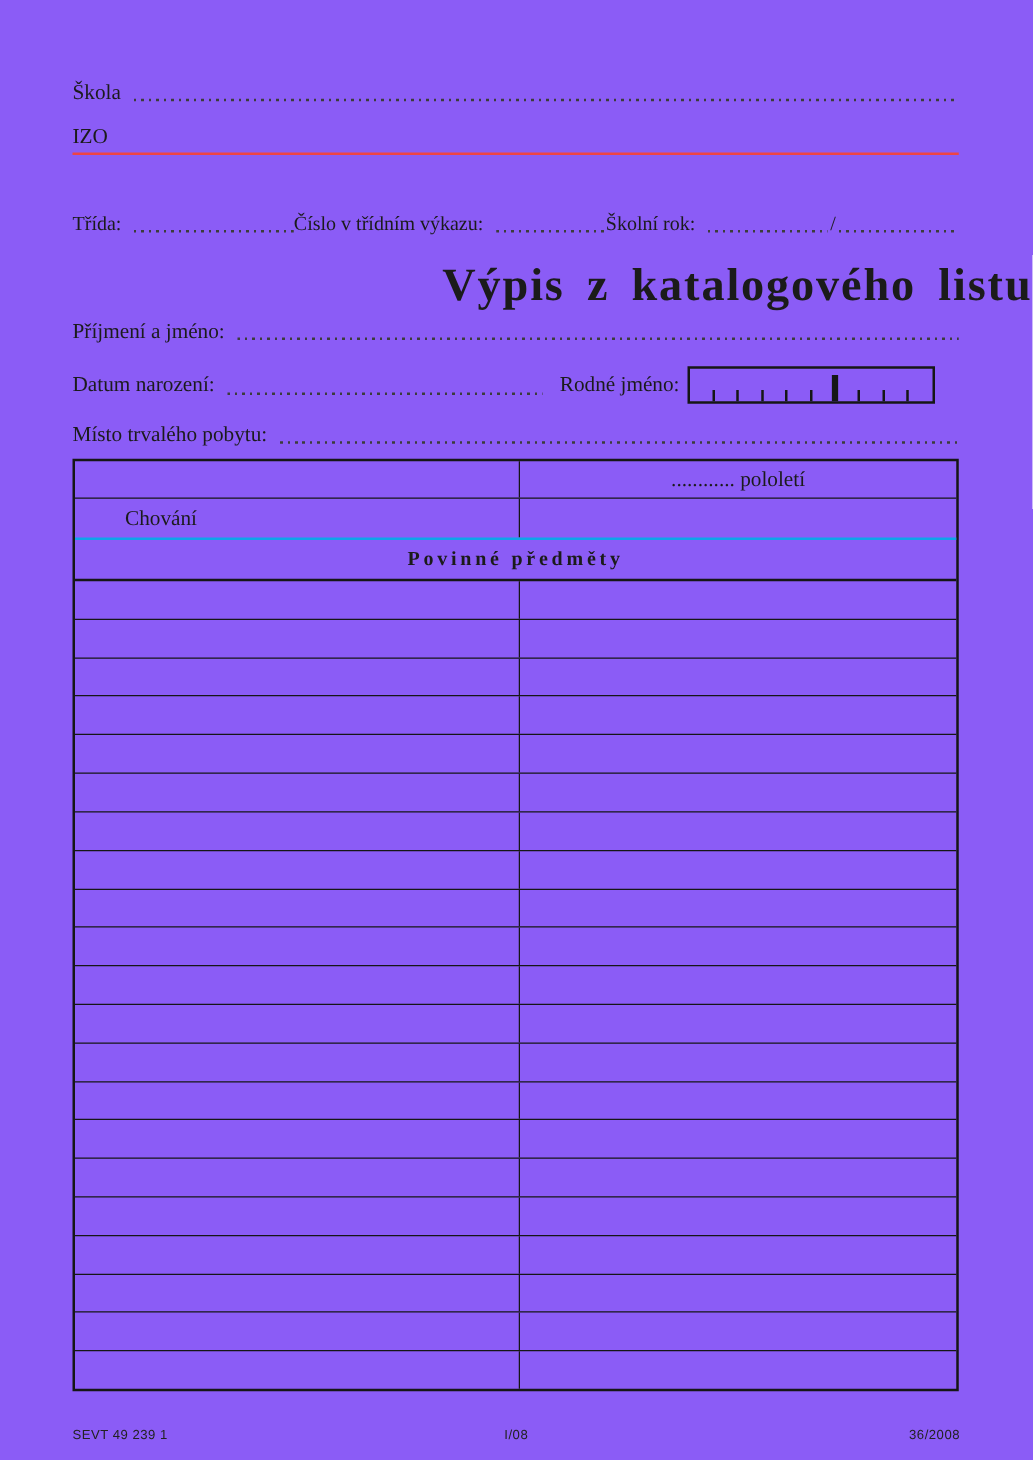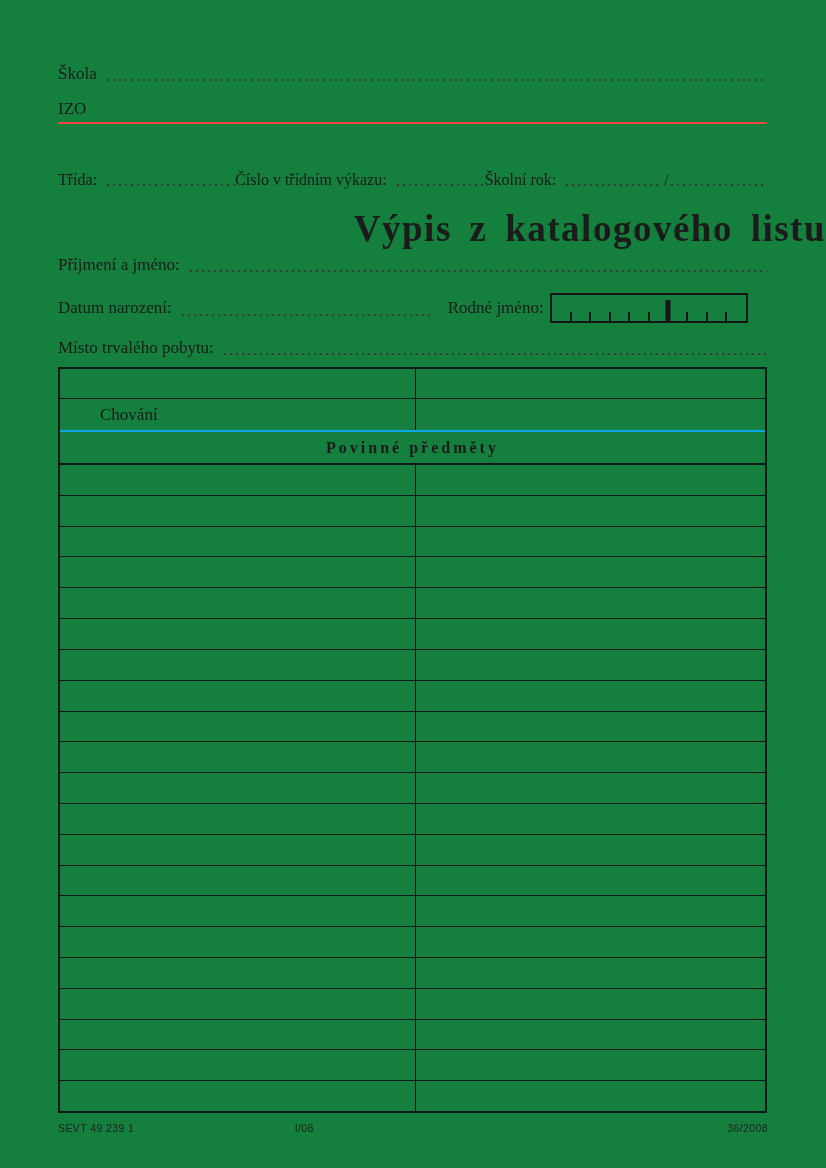--- a/index.html
+++ b/index.html
@@ -1,20 +1,20 @@
 <!DOCTYPE html>
 <html><head>
 <meta charset="utf-8">
 <style>
   html, body { margin: 0; padding: 0; background: #ffffff; }
   .page {
     position: relative;
     width: 826px;
     height: 1168px;
-    background: #15803d;
+    background: #8b5cf6;
     font-family: "Liberation Serif", serif;
     color: #1b1b1b;
     overflow: hidden;
   }
   .abs { position: absolute; left: 58px; width: 709px; }
 
   
   .fillrow { display: flex; align-items: flex-end; }
   .lbl { font-size: 17px; line-height: 20px; white-space: nowrap; }
   .lbl-sm { font-size: 16px; line-height: 19px; white-space: nowrap; }
@@ -96,21 +96,21 @@
   .subject-row + .subject-row { border-top: 1.5px solid #161616; }
 
   
   .footer {
     position: absolute; top: 1122px; left: 58px; width: 710px;
     display: flex; align-items: baseline;
     font-family: "Liberation Sans", sans-serif;
     font-size: 10.5px; letter-spacing: 0.4px; color: #222222;
   }
   .footer > span { flex: 1; }
-  .f-center { text-align: left; }
+  .f-center { text-align: center; margin-top: 20px; }
   .f-right  { text-align: right; }
 </style>
 </head>
 <body>
 
 <div class="page">
 
   <div class="abs fillrow row-skola">
     <span class="lbl">Škola</span>
     <span class="leader"></span>
@@ -156,20 +156,21 @@
   </div>
 
   <div class="abs fillrow row-misto">
     <span class="lbl">Místo trvalého pobytu:</span>
     <span class="leader"></span>
   </div>
 
   <div class="ktable">
     <div class="trow head1">
       <div class="tcell tcell-left"></div>
+      <div class="tcell tcell-right semester">............ pololetí</div>
     </div>
     <div class="trow head2 bt">
       <div class="tcell tcell-left behavior">Chování</div>
       <div class="tcell tcell-right"></div>
     </div>
     <div class="subj-head">Povinné předměty</div>
     <div class="rows-wrap" id="subject-rows">
         <div class="trow subject-row">
           <div class="tcell tcell-left"></div>
           <div class="tcell tcell-right"></div>

